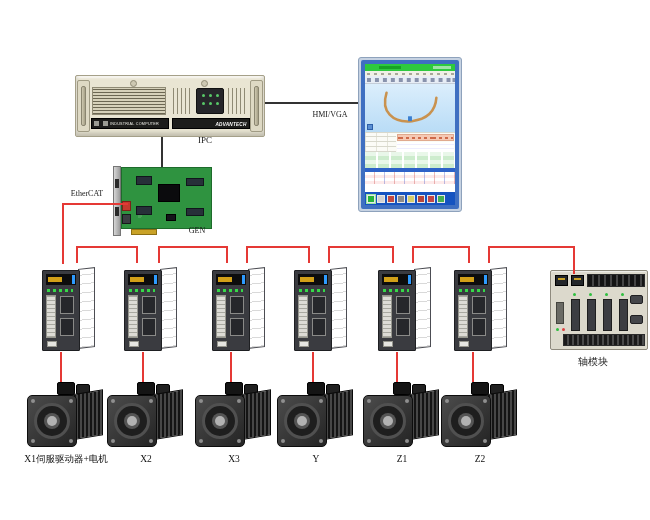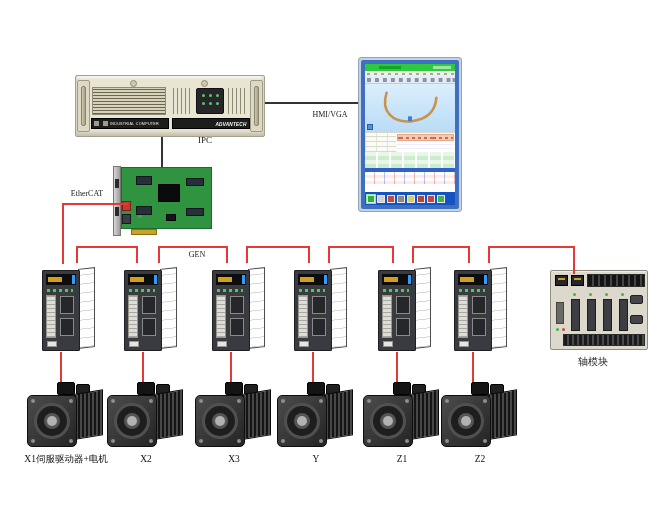--- a/index.html
+++ b/index.html
@@ -254,21 +254,21 @@
     <div class="chip main"></div>
     <div class="ram" style="left:14px;top:8px;width:16px;height:9px;"></div>
     <div class="ram" style="left:14px;top:38px;width:16px;height:9px;"></div>
     <div class="ram" style="left:64px;top:10px;width:18px;height:8px;"></div>
     <div class="ram" style="left:64px;top:40px;width:18px;height:8px;"></div>
     <div class="chip" style="left:44px;top:46px;width:10px;height:7px;"></div>
     <div class="port-red"></div>
     <div class="port-dark"></div>
   </div>
   <div class="gold-tab"></div>
-  <div class="label" style="left:175px;top:251px;width:44px;font-size:8px;">GEN</div>
+  <div class="label" style="left:175px;top:227px;width:44px;font-size:8px;">GEN</div>
 
   <div class="label" style="left:62px;top:190px;width:50px;font-size:8px;">EtherCAT</div>
   <div class="wire red" style="left:62px;top:203px;width:66px;height:2px;"></div>
   <div class="wire red" style="left:62px;top:203px;width:2px;height:61px;"></div>
 
   <div class="module">
     <div class="rj45 a"></div>
     <div class="rj45 b"></div>
     <div class="term-top"></div>
     <div class="mod-led" style="left:22px;"></div>

